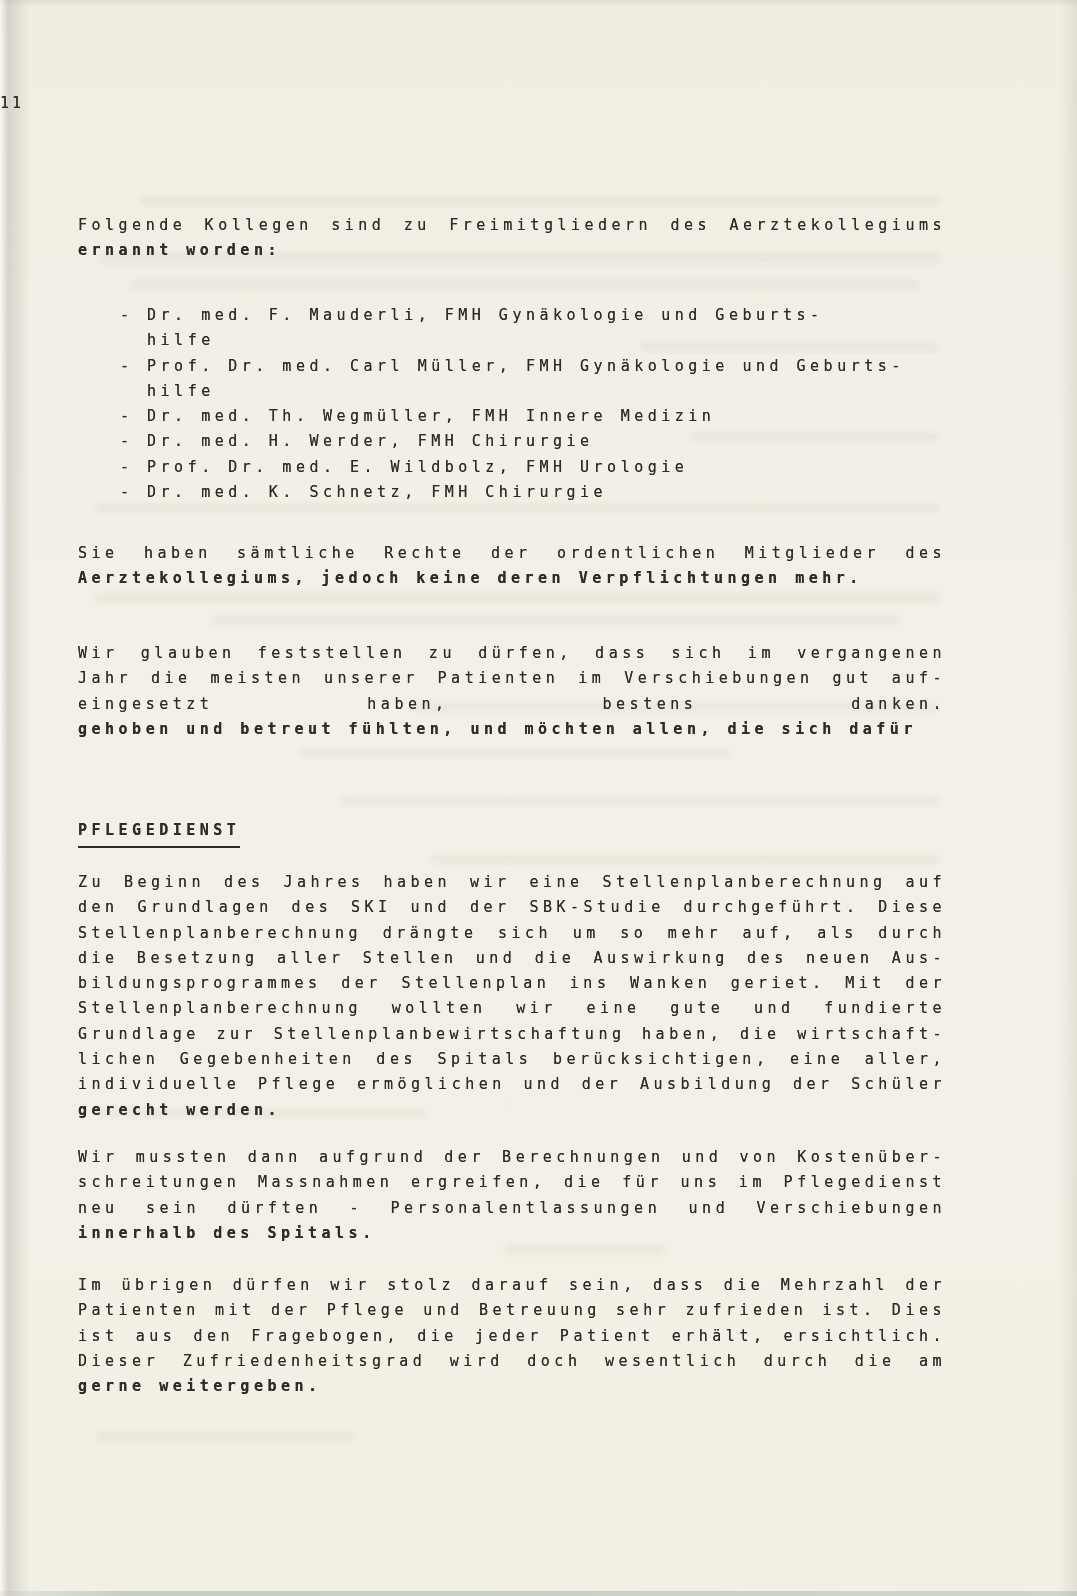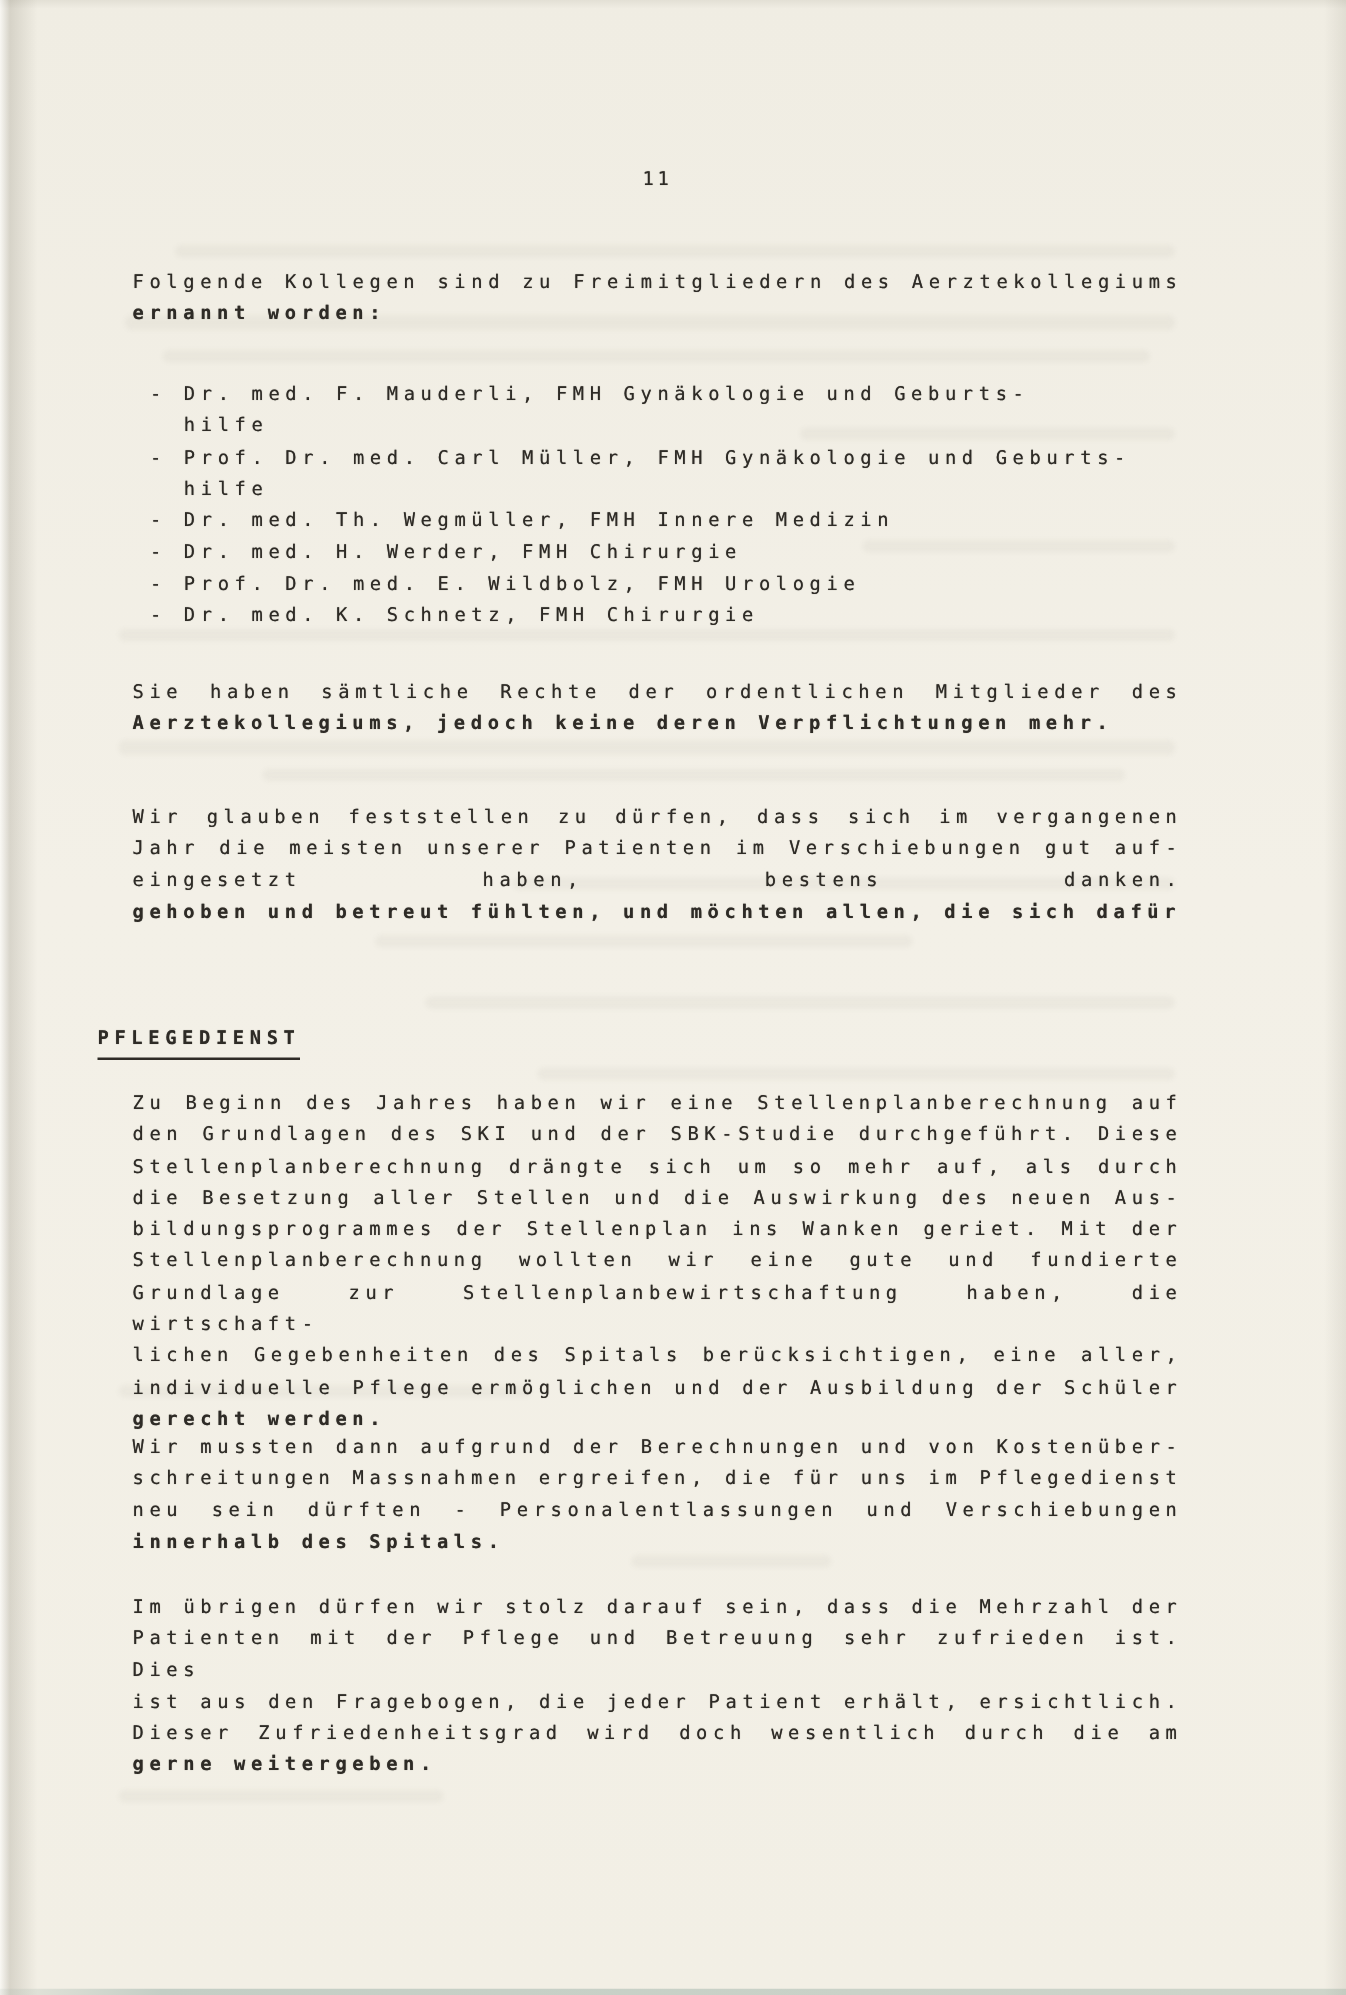--- a/index.html
+++ b/index.html
@@ -18,36 +18,35 @@
   
   .block {
     position: absolute;
     left: 78px;
     width: 868px;
     font-size: 15px;
     letter-spacing: 4.5px;
     line-height: 25.3px;
     text-shadow: 0 0 0.6px rgba(46, 43, 38, 0.75);
   }
-  .para .line { text-align: justify; text-align-last: justify; margin-left: 28px; }
+  .para .line { text-align: justify; text-align-last: justify; }
   .para .line:last-child { text-align: right; text-align-last: left; font-weight: bold; }
   .list { padding-left: 42px; width: 826px; }
   .list .line { white-space: pre; }
 
   .pagenum {
     position: absolute;
     top: 91px;
     left: 0;
     width: 1052px;
-    text-align: center;
+    text-align: left;
     font-size: 15px;
     letter-spacing: 3px;
     line-height: 25px;
     text-shadow: 0 0 0.6px rgba(46, 43, 38, 0.75);
-    margin-top: 40px;
   }
 
   .heading {
     display: inline-block;
     font-weight: bold;
     border-bottom: 2.5px solid #2e2b26;
     padding-bottom: 3px;
   }
 
   

